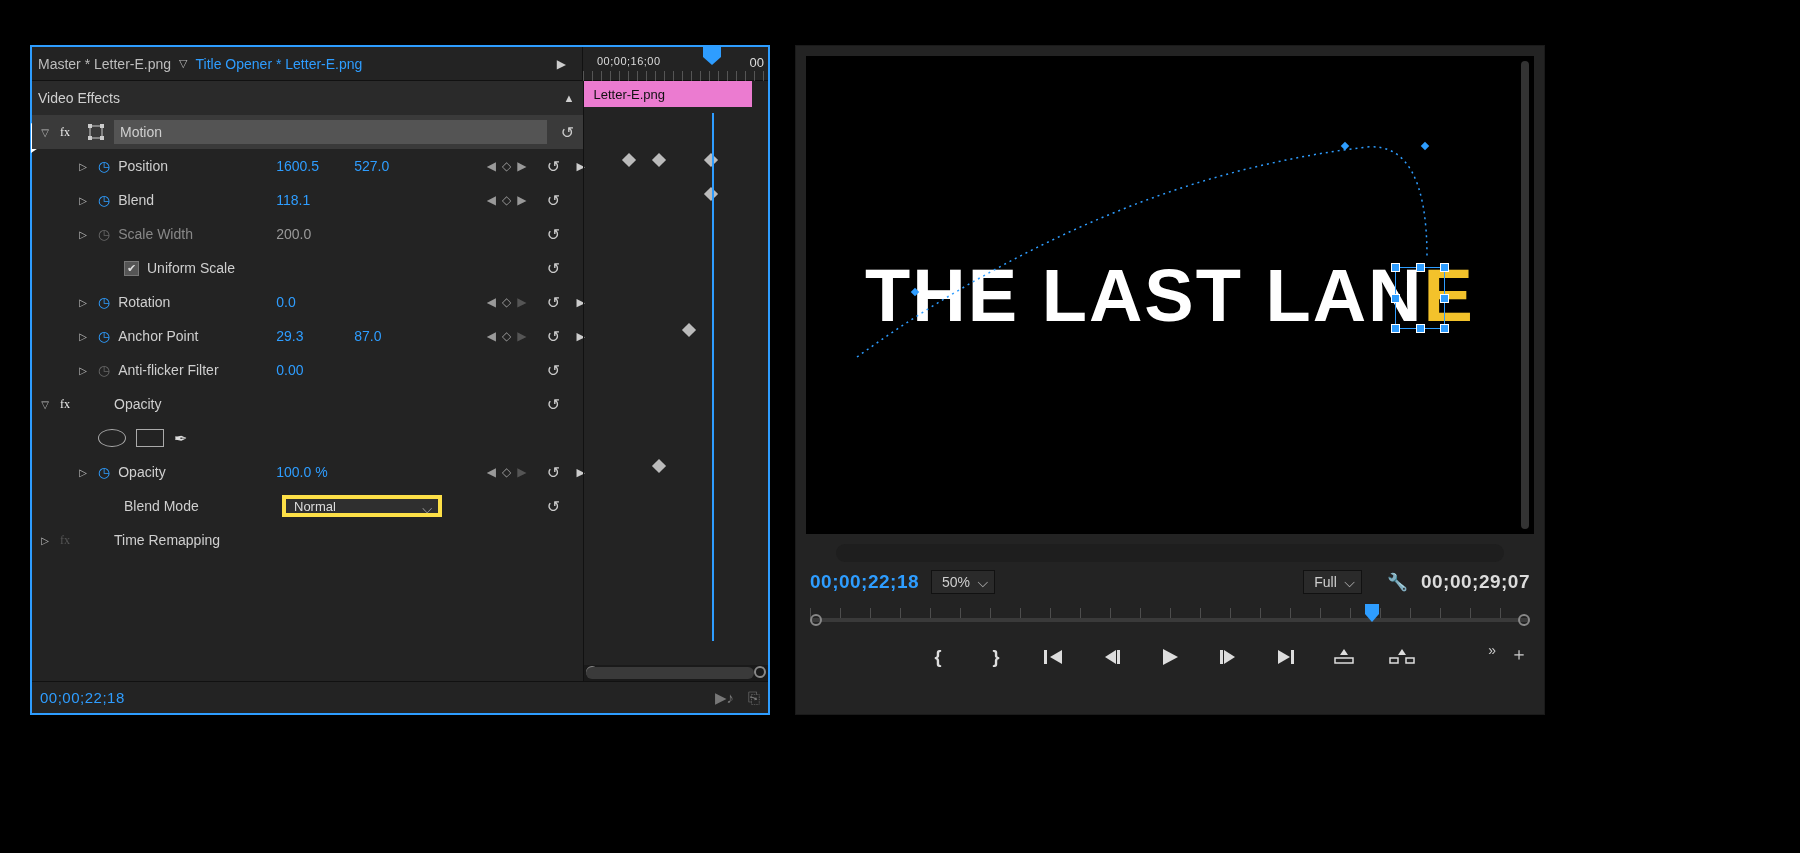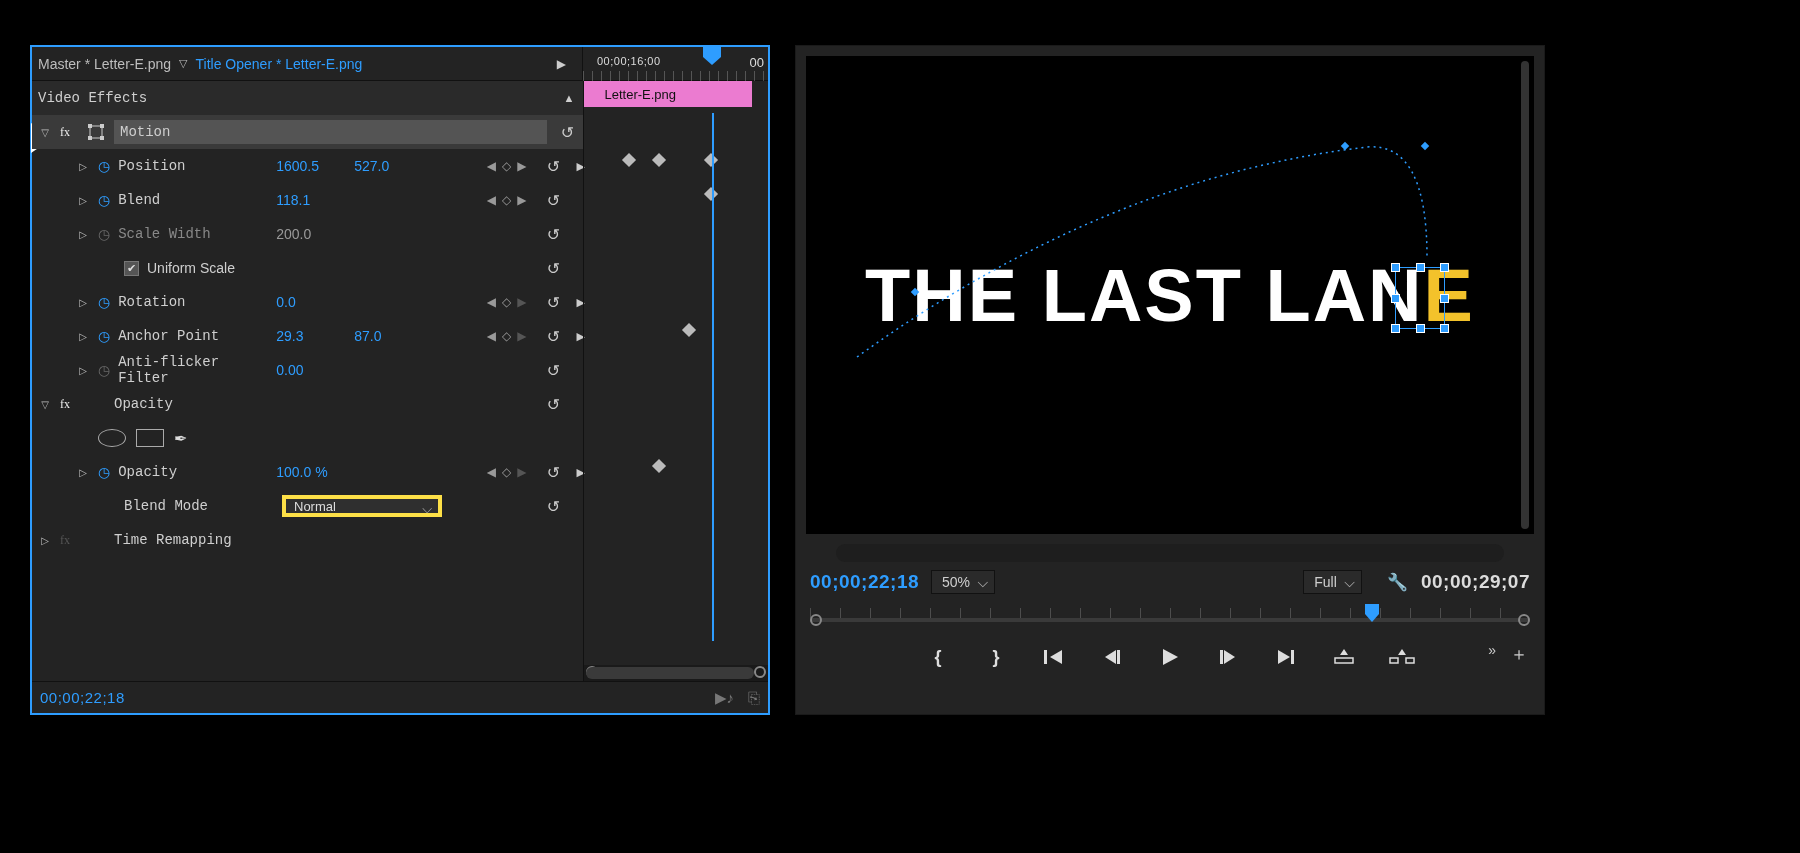--- a/index.html
+++ b/index.html
@@ -15,30 +15,30 @@
   .fx-ruler { position:absolute; right:0; top:0; height:34px; width:186px; border-left:1px solid #111; display:flex; align-items:flex-end; padding-bottom:1px; }
   .fx-ruler .code { position:absolute; left:14px; top:8px; color:#dcdcdc; font-size:11px; letter-spacing:0.5px;}
   .fx-ruler .code2 { position:absolute; right:4px; top:8px; color:#dcdcdc; font-size:13px;}
   .fx-ruler .ticks { position:absolute; left:0; right:0; bottom:0; height:10px;
     background:repeating-linear-gradient(90deg,#888 0 1px,transparent 1px 9px); opacity:.5;}
   .playhead-blue { position:absolute; top:0; width:18px; height:18px; background:#2e9dff; clip-path:polygon(0 0,100% 0,100% 55%,50% 100%,0 55%); }
   .vline { position:absolute; top:32px; bottom:40px; width:2px; background:#2e9dff; z-index:5;}
   .fx-body { flex:1; display:flex; position:relative; overflow:hidden;}
   .props { width:552px; }
   .track { width:186px; border-left:1px solid #111; position:relative; }
-  .clipbar { position:absolute; left:0; top:0; height:26px; width:168px; background:#eb7bd0; color:#111; font-size:13px; display:flex; align-items:center; padding-left:21px;}
+  .clipbar { position:absolute; left:0; top:0; height:26px; width:168px; background:#eb7bd0; color:#111; font-size:13px; display:flex; align-items:center; padding-left:10px;}
   .row { height:34px; display:flex; align-items:center; padding-left:6px; gap:8px; font-size:14px; }
   .row.section { background:#2a2a2a; }
   .row .tw { width:14px; text-align:center; color:#bdbdbd; font-size:10px; cursor:pointer;}
   .row .fx { width:20px; font-family:serif; font-size:12px;}
   .row .fx.on { color:#eee;} .row .fx.off { color:#555;}
   .row .indent { width:30px; }
   .row .stop { color:#2e9dff; }
   .row .stop.dim { color:#666; }
-  .row .label { color:#cfcfcf; flex:0 0 150px;font-family:Liberation Mono, monospace;}
+  .row .label { color:#cfcfcf; flex:0 0 150px;}
   .row .val { color:#2e9dff; width:70px; cursor:ew-resize; }
   .row .val.dim { color:#999; }
   .row .kfnav { display:flex; gap:6px; color:#999; margin-left:auto; margin-right:6px; align-items:center;}
   .row .kfnav span { cursor:pointer; font-size:12px;}
   .row .reset { width:26px; text-align:center; color:#ccc; font-size:16px; cursor:pointer; margin-right:2px;}
   .keyf { position:absolute; width:10px; height:10px; background:#bbb; transform:rotate(45deg);}
   .checkbox { width:15px; height:15px; border:1px solid #777; background:#555; display:flex; align-items:center; justify-content:center; font-size:11px; color:#ddd;}
   .select { background:#2f2f2f; border:4px solid #fde047; color:#ddd; height:22px; padding:0 22px 0 8px; font-size:13px; position:relative;}
   .select::after { content:"⌵"; position:absolute; right:6px; top:2px; color:#aaa;}
   .shape-row { display:flex; gap:10px; padding-left:60px;}

